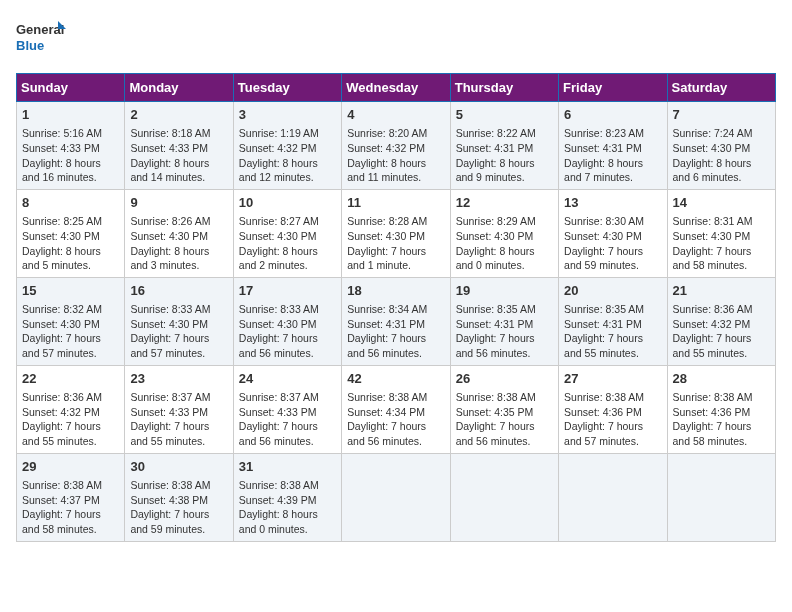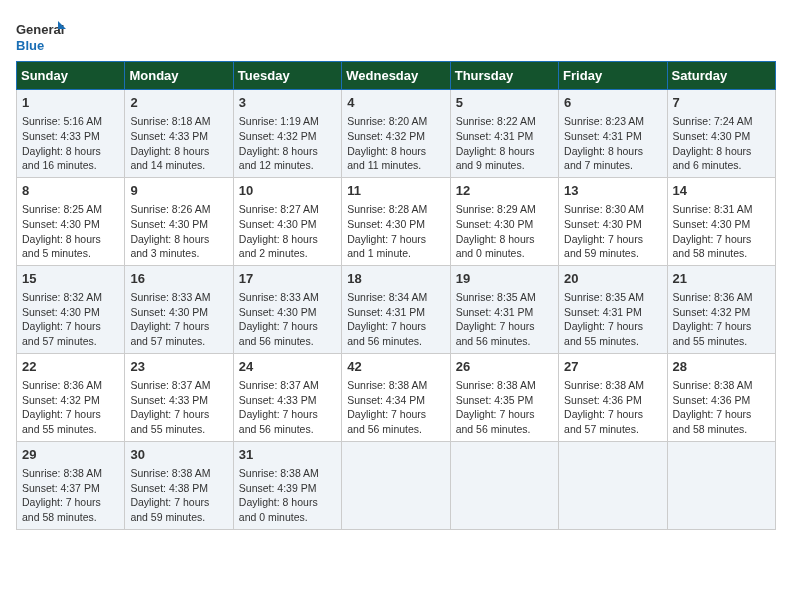--- a/index.html
+++ b/index.html
@@ -7,20 +7,21 @@
       font-family: Arial, sans-serif;
       background: #fff;
       width: 792px;
       min-height: 612px;
       padding: 16px;
     }
     .header-area {
       display: flex;
       justify-content: space-between;
       align-items: flex-start;
+      margin-bottom: 12px;
       text-align: center;
     }
     .logo {
       display: flex;
       align-items: center;
       gap: 4px;
     }
     .title-area {
       text-align: right;
     }
@@ -32,21 +33,21 @@
     .cal-subtitle {
       font-size: 15px;
       color: #444;
     }
     table {
       width: 100%;
       border-collapse: collapse;
       table-layout: fixed;
     }
     thead th {
-      background-color: #14532d;
+      background-color: #701a75;
       color: #fff;
       font-size: 13px;
       font-weight: bold;
       padding: 6px 4px;
       text-align: left;
       border: 1px solid #1a6eb5;
     }
     tbody tr {
       background-color: #fff;
     }

